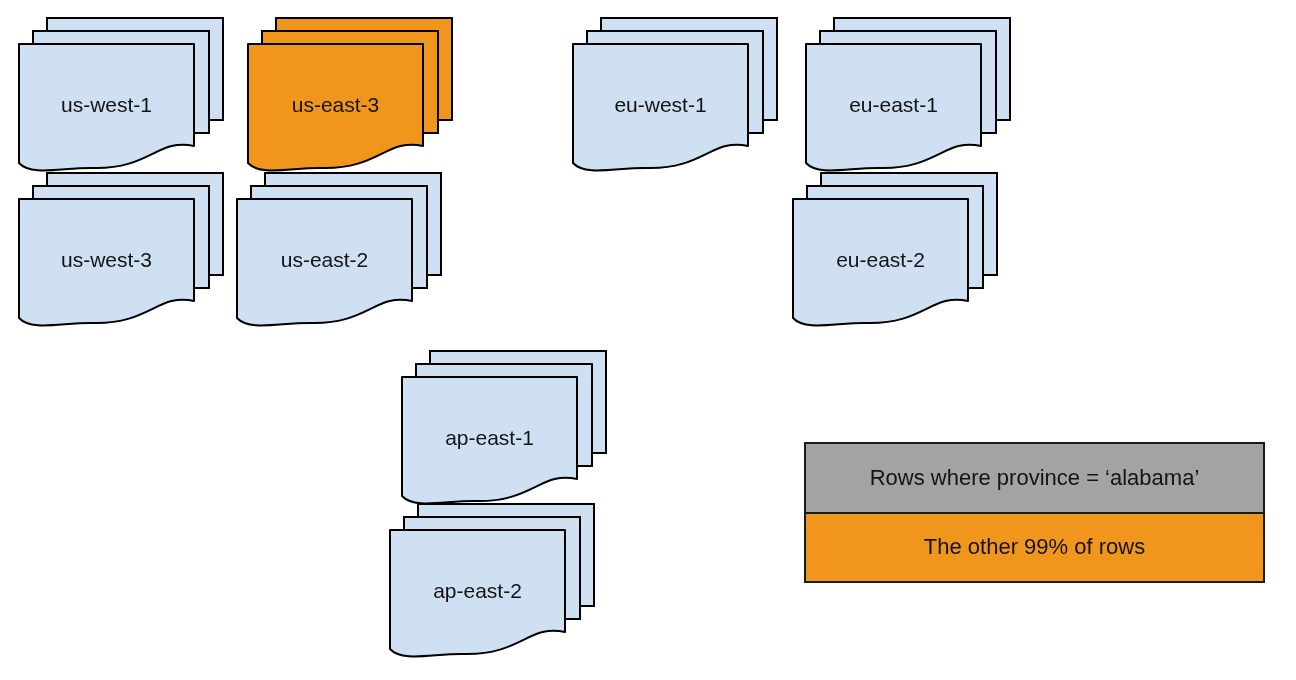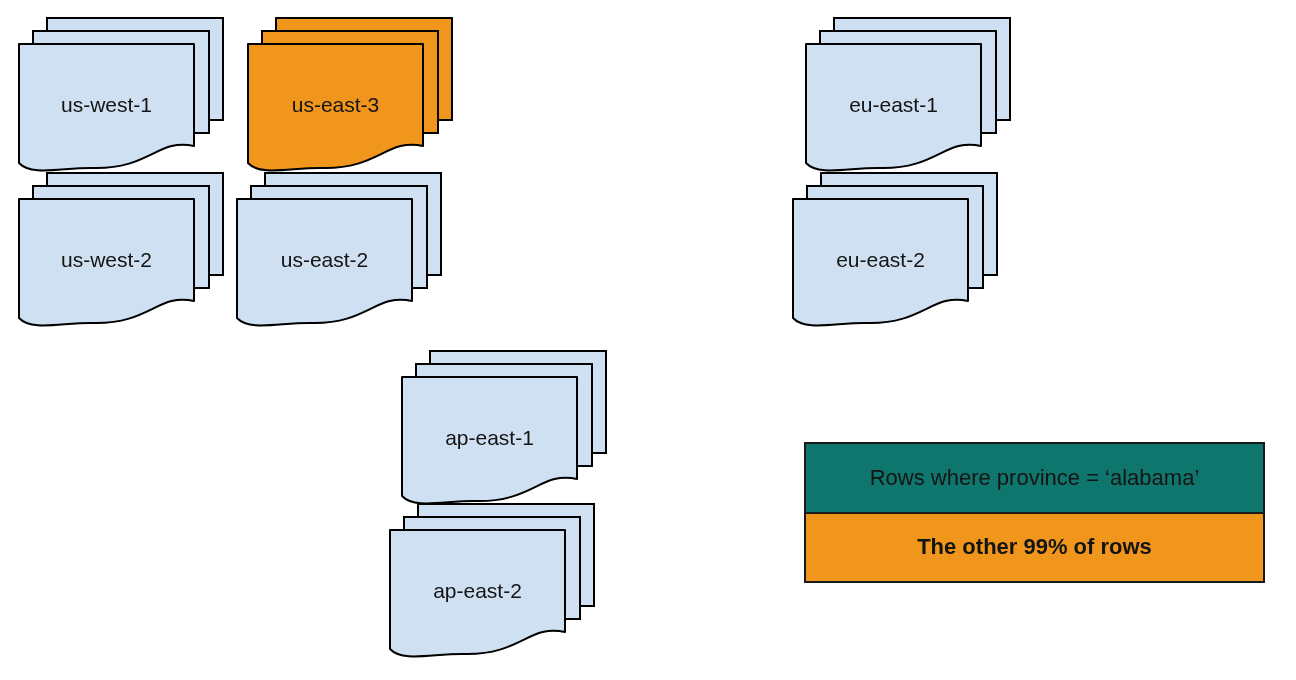--- a/index.html
+++ b/index.html
@@ -71,21 +71,20 @@
   .legend-row {
     flex: 1;
     display: flex;
     align-items: center;
     justify-content: center;
     font-size: 22px;
     color: #141414;
   }
   .legend-row + .legend-row {
     border-top: 2px solid #1a1a1a;
-    font-weight: bold;
   }
 </style>
 </head>
 <body>
 
 <div class="canvas">
 
   <div class="stack" style="left:18px;top:16px">
     <div class="sheet s3" style="background-color: rgb(207, 224, 242);"></div>
     <div class="sheet s2" style="background-color: rgb(207, 224, 242);"></div>
@@ -97,37 +96,45 @@
 
   <div class="stack" style="left:247px;top:16px">
     <div class="sheet s3" style="background-color: rgb(240, 150, 29);"></div>
     <div class="sheet s2" style="background-color: rgb(240, 150, 29);"></div>
     <svg class="front" viewBox="0 0 208 158">
       <path class="docpath" d="M1,28 L176,28 L176,130 C140,122 132,153 76,152 C46,151 14,161 1,147 Z" fill="#F0961D"></path>
     </svg>
     <div class="stack-label">us-east-3</div>
   </div>
 
+  <div class="stack" style="left:572px;top:16px">
+    <div class="sheet s3" style="background-color: rgb(207, 224, 242);"></div>
+    <div class="sheet s2" style="background-color: rgb(207, 224, 242);"></div>
+    <svg class="front" viewBox="0 0 208 158">
+      <path class="docpath" d="M1,28 L176,28 L176,130 C140,122 132,153 76,152 C46,151 14,161 1,147 Z" fill="#CFE0F2"></path>
+    </svg>
+    <div class="stack-label">eu-west-1</div>
+  </div>
 
   <div class="stack" style="left:805px;top:16px">
     <div class="sheet s3" style="background-color: rgb(207, 224, 242);"></div>
     <div class="sheet s2" style="background-color: rgb(207, 224, 242);"></div>
     <svg class="front" viewBox="0 0 208 158">
       <path class="docpath" d="M1,28 L176,28 L176,130 C140,122 132,153 76,152 C46,151 14,161 1,147 Z" fill="#CFE0F2"></path>
     </svg>
     <div class="stack-label">eu-east-1</div>
   </div>
 
   <div class="stack" style="left:18px;top:171px">
     <div class="sheet s3" style="background-color: rgb(207, 224, 242);"></div>
     <div class="sheet s2" style="background-color: rgb(207, 224, 242);"></div>
     <svg class="front" viewBox="0 0 208 158">
       <path class="docpath" d="M1,28 L176,28 L176,130 C140,122 132,153 76,152 C46,151 14,161 1,147 Z" fill="#CFE0F2"></path>
     </svg>
-    <div class="stack-label">us-west-2</div>
+    <div class="stack-label">us-west-3</div>
   </div>
 
   <div class="stack" style="left:236px;top:171px">
     <div class="sheet s3" style="background-color: rgb(207, 224, 242);"></div>
     <div class="sheet s2" style="background-color: rgb(207, 224, 242);"></div>
     <svg class="front" viewBox="0 0 208 158">
       <path class="docpath" d="M1,28 L176,28 L176,130 C140,122 132,153 76,152 C46,151 14,161 1,147 Z" fill="#CFE0F2"></path>
     </svg>
     <div class="stack-label">us-east-2</div>
   </div>
@@ -154,21 +161,21 @@
   <div class="stack" style="left:389px;top:502px">
     <div class="sheet s3" style="background-color: rgb(207, 224, 242);"></div>
     <div class="sheet s2" style="background-color: rgb(207, 224, 242);"></div>
     <svg class="front" viewBox="0 0 208 158">
       <path class="docpath" d="M1,28 L176,28 L176,130 C140,122 132,153 76,152 C46,151 14,161 1,147 Z" fill="#CFE0F2"></path>
     </svg>
     <div class="stack-label">ap-east-2</div>
   </div>
 
   <div class="legend">
-    <div class="legend-row" style="background-color: #0f766e;">
+    <div class="legend-row" style="background-color: #a3a3a3;">
       <span>Rows where province = ‘alabama’</span>
     </div>
     <div class="legend-row" style="background-color: rgb(240, 150, 29);">
       <span>The other 99% of rows</span>
     </div>
   </div>
 
 </div>
 
 </body></html>

